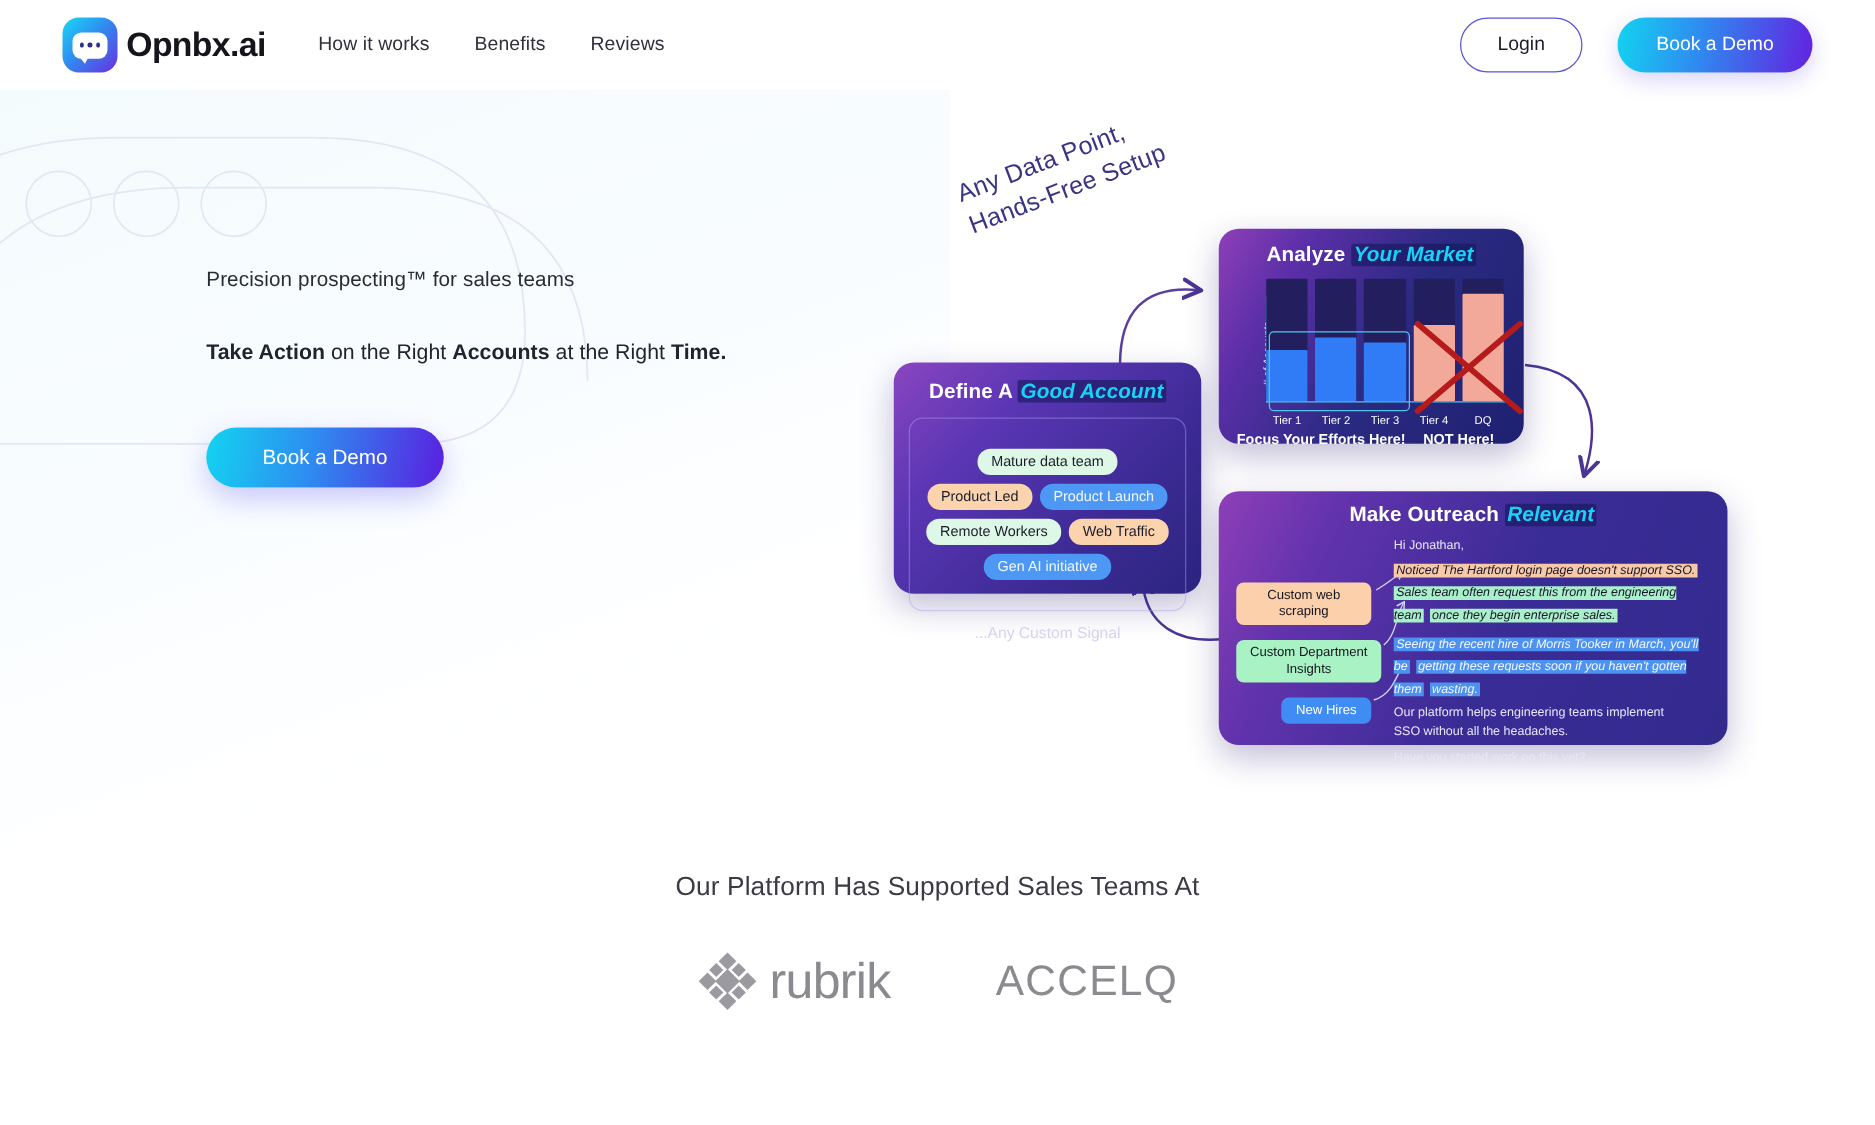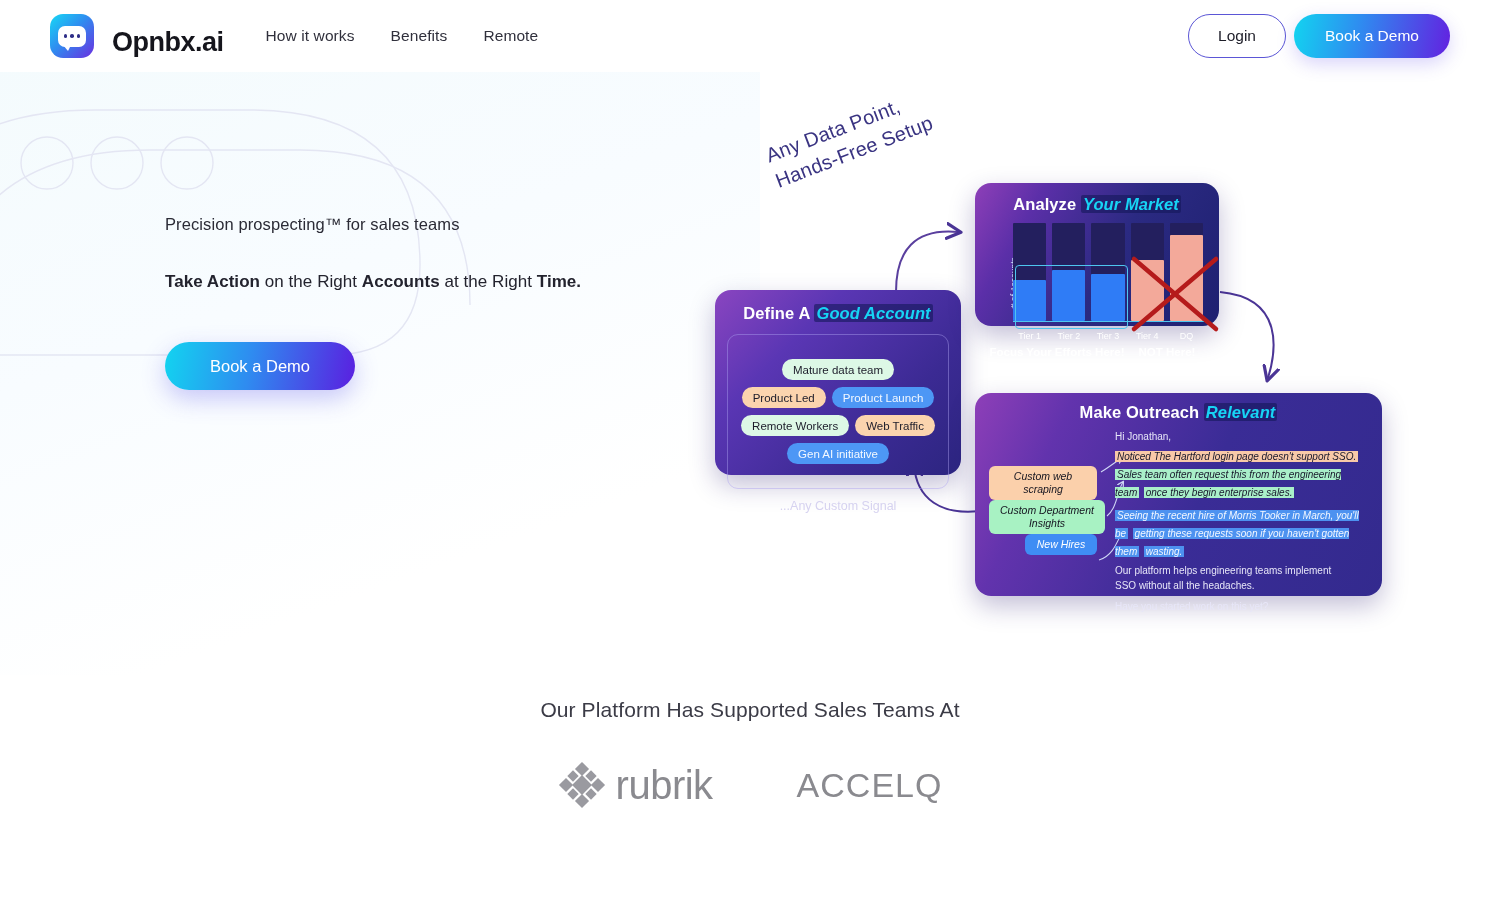--- a/index.html
+++ b/index.html
@@ -19,21 +19,21 @@
     background: linear-gradient(160deg, #f4fbfd 0%, #f8fcff 38%, #ffffff 75%);
     pointer-events: none;
   }
 
   
   .header {
     position: absolute; left: 0; top: 0; width: 1500px; height: 72px;
     background: #ffffff; z-index: 40;
     display: flex; align-items: center;
   }
-  .brand { display: flex; align-items: flex-end; gap: 18px; margin-left: 50px; }
+  .brand { display: flex; align-items: center; gap: 7px; margin-left: 50px; }
   .logo-mark {
     width: 44px; height: 44px; border-radius: 13px;
     background: linear-gradient(135deg, #17d9f5 0%, #2f8df0 45%, #6a2fe0 100%);
     display: flex; align-items: center; justify-content: center;
     position: relative;
   }
   .logo-bubble {
     width: 28px; height: 21px; background: #ffffff; border-radius: 7px;
     display: flex; align-items: center; justify-content: center; gap: 3px;
     position: relative;
@@ -44,21 +44,21 @@
     border-left: 5px solid transparent; border-right: 3px solid transparent;
     border-top: 6px solid #ffffff;
   }
   .logo-dot { width: 3.6px; height: 3.6px; border-radius: 50%; background: #2f2f88; }
   .brand-name { font-size: 27px; font-weight: 700; letter-spacing: -0.5px; color: #15151c; }
 
   .nav { display: flex; align-items: center; gap: 36px; margin-left: 42px; }
   .nav a {
     font-size: 15.5px; color: #30303c; text-decoration: none; letter-spacing: 0.1px;
   }
-  .header-actions { margin-left: auto; margin-right: 50px; display: flex; align-items: center; gap: 8px; }
+  .header-actions { margin-left: auto; margin-right: 50px; display: flex; align-items: center; gap: 28px; }
   .btn-login {
     width: 98px; height: 44px; border-radius: 24px;
     border: 1.3px solid #5b56d6; background: #ffffff; color: #1d1d28;
     font-size: 15.5px; font-family: inherit; cursor: pointer;
   }
   .btn-demo-top {
     width: 156px; height: 44px; border-radius: 24px; border: none; cursor: pointer;
     background: linear-gradient(100deg, #12d4f0 0%, #2f8bf0 42%, #6321e0 100%);
     color: #ffffff; font-size: 15.5px; font-family: inherit;
     box-shadow: 0 6px 18px rgba(80,60,230,.22);
@@ -113,21 +113,21 @@
     font-size: 11.5px; display: flex; align-items: center; justify-content: center;
     white-space: nowrap; color: #1c1c2a;
   }
   .chip.mint { background: #ddf8e6; }
   .chip.peach { background: #fbd4ae; }
   .chip.blue { background: #4d97f5; color: #f2f8ff; }
   .card-foot { margin-top: 10px; text-align: center; font-size: 12.5px; color: #d6d2f0; }
 
   
   #card-analyze {
-    left: 275px; top: 63px; width: 244px; height: 143px;
+    left: 275px; top: 63px; width: 244px; height: 172px;
     background: linear-gradient(120deg, #8e3fb8 0%, #5b2fa8 22%, #2b2a82 55%, #1e2070 100%);
     box-shadow: 0 10px 26px rgba(40,25,110,.28);
     padding: 12px 12px 8px;
   }
   .chart-wrap { position: relative; margin-top: 9px; height: 120px; }
   .y-axis-label {
     position: absolute; left: 1px; top: 50%;
     transform: translateY(-50%) rotate(-90deg);
     font-size: 8.5px; font-style: italic; color: #cfe8ff; white-space: nowrap;
   }
@@ -154,21 +154,21 @@
   #card-outreach {
     left: 275px; top: 273px; width: 407px; height: 203px;
     background: linear-gradient(115deg, #8e3fb8 0%, #6233ad 20%, #3a2c96 55%, #332a8e 100%);
     box-shadow: 0 10px 26px rgba(40,25,110,.28);
     padding: 10px 14px 10px;
   }
   .outreach-body { display: flex; margin-top: 8px; }
   .tags-col { width: 116px; position: relative; padding-top: 36px; }
   .tag {
     border-radius: 6px; font-size: 10.5px; color: #14141f; text-align: center;
-    padding: 4px 6px; line-height: 13px;  font-style: italic;
+    padding: 4px 6px; line-height: 13px; margin-bottom: 12px;
   }
   .tag.peach { background: #fbd0ab; width: 108px; }
   .tag.mint { background: #a8f2c3; width: 116px; }
   .tag.blue { background: #3f8df4; color: #ffffff; width: 72px; margin-left: 36px; }
   .email-col { flex: 1; padding-left: 10px; position: relative; }
   .email-line { font-size: 10px; line-height: 13.6px; color: #e7e6f8; margin-bottom: 2px; }
   .email-line.hl { font-style: italic; color: #16162a; display: inline; }
   .seg { display: block; width: fit-content; max-width: 100%; padding: 0 2px; margin-bottom: 1px; }
   .seg.peach { background: #f8c9a8; }
   .seg.mint  { background: #a9efc9; }
@@ -213,21 +213,21 @@
         <span class="logo-dot"></span>
         <span class="logo-dot"></span>
       </div>
     </div>
     <span class="brand-name">Opnbx.ai</span>
   </div>
 
   <nav class="nav">
     <a href="#">How it works</a>
     <a href="#">Benefits</a>
-    <a href="#">Remote</a>
+    <a href="#">Reviews</a>
   </nav>
 
   <div class="header-actions">
     <button class="btn-login">Login</button>
     <button class="btn-demo-top">Book a Demo</button>
   </div>
 </header>
 
 <section class="hero">
   <div class="eyebrow">Precision prospecting™  for sales teams</div>

